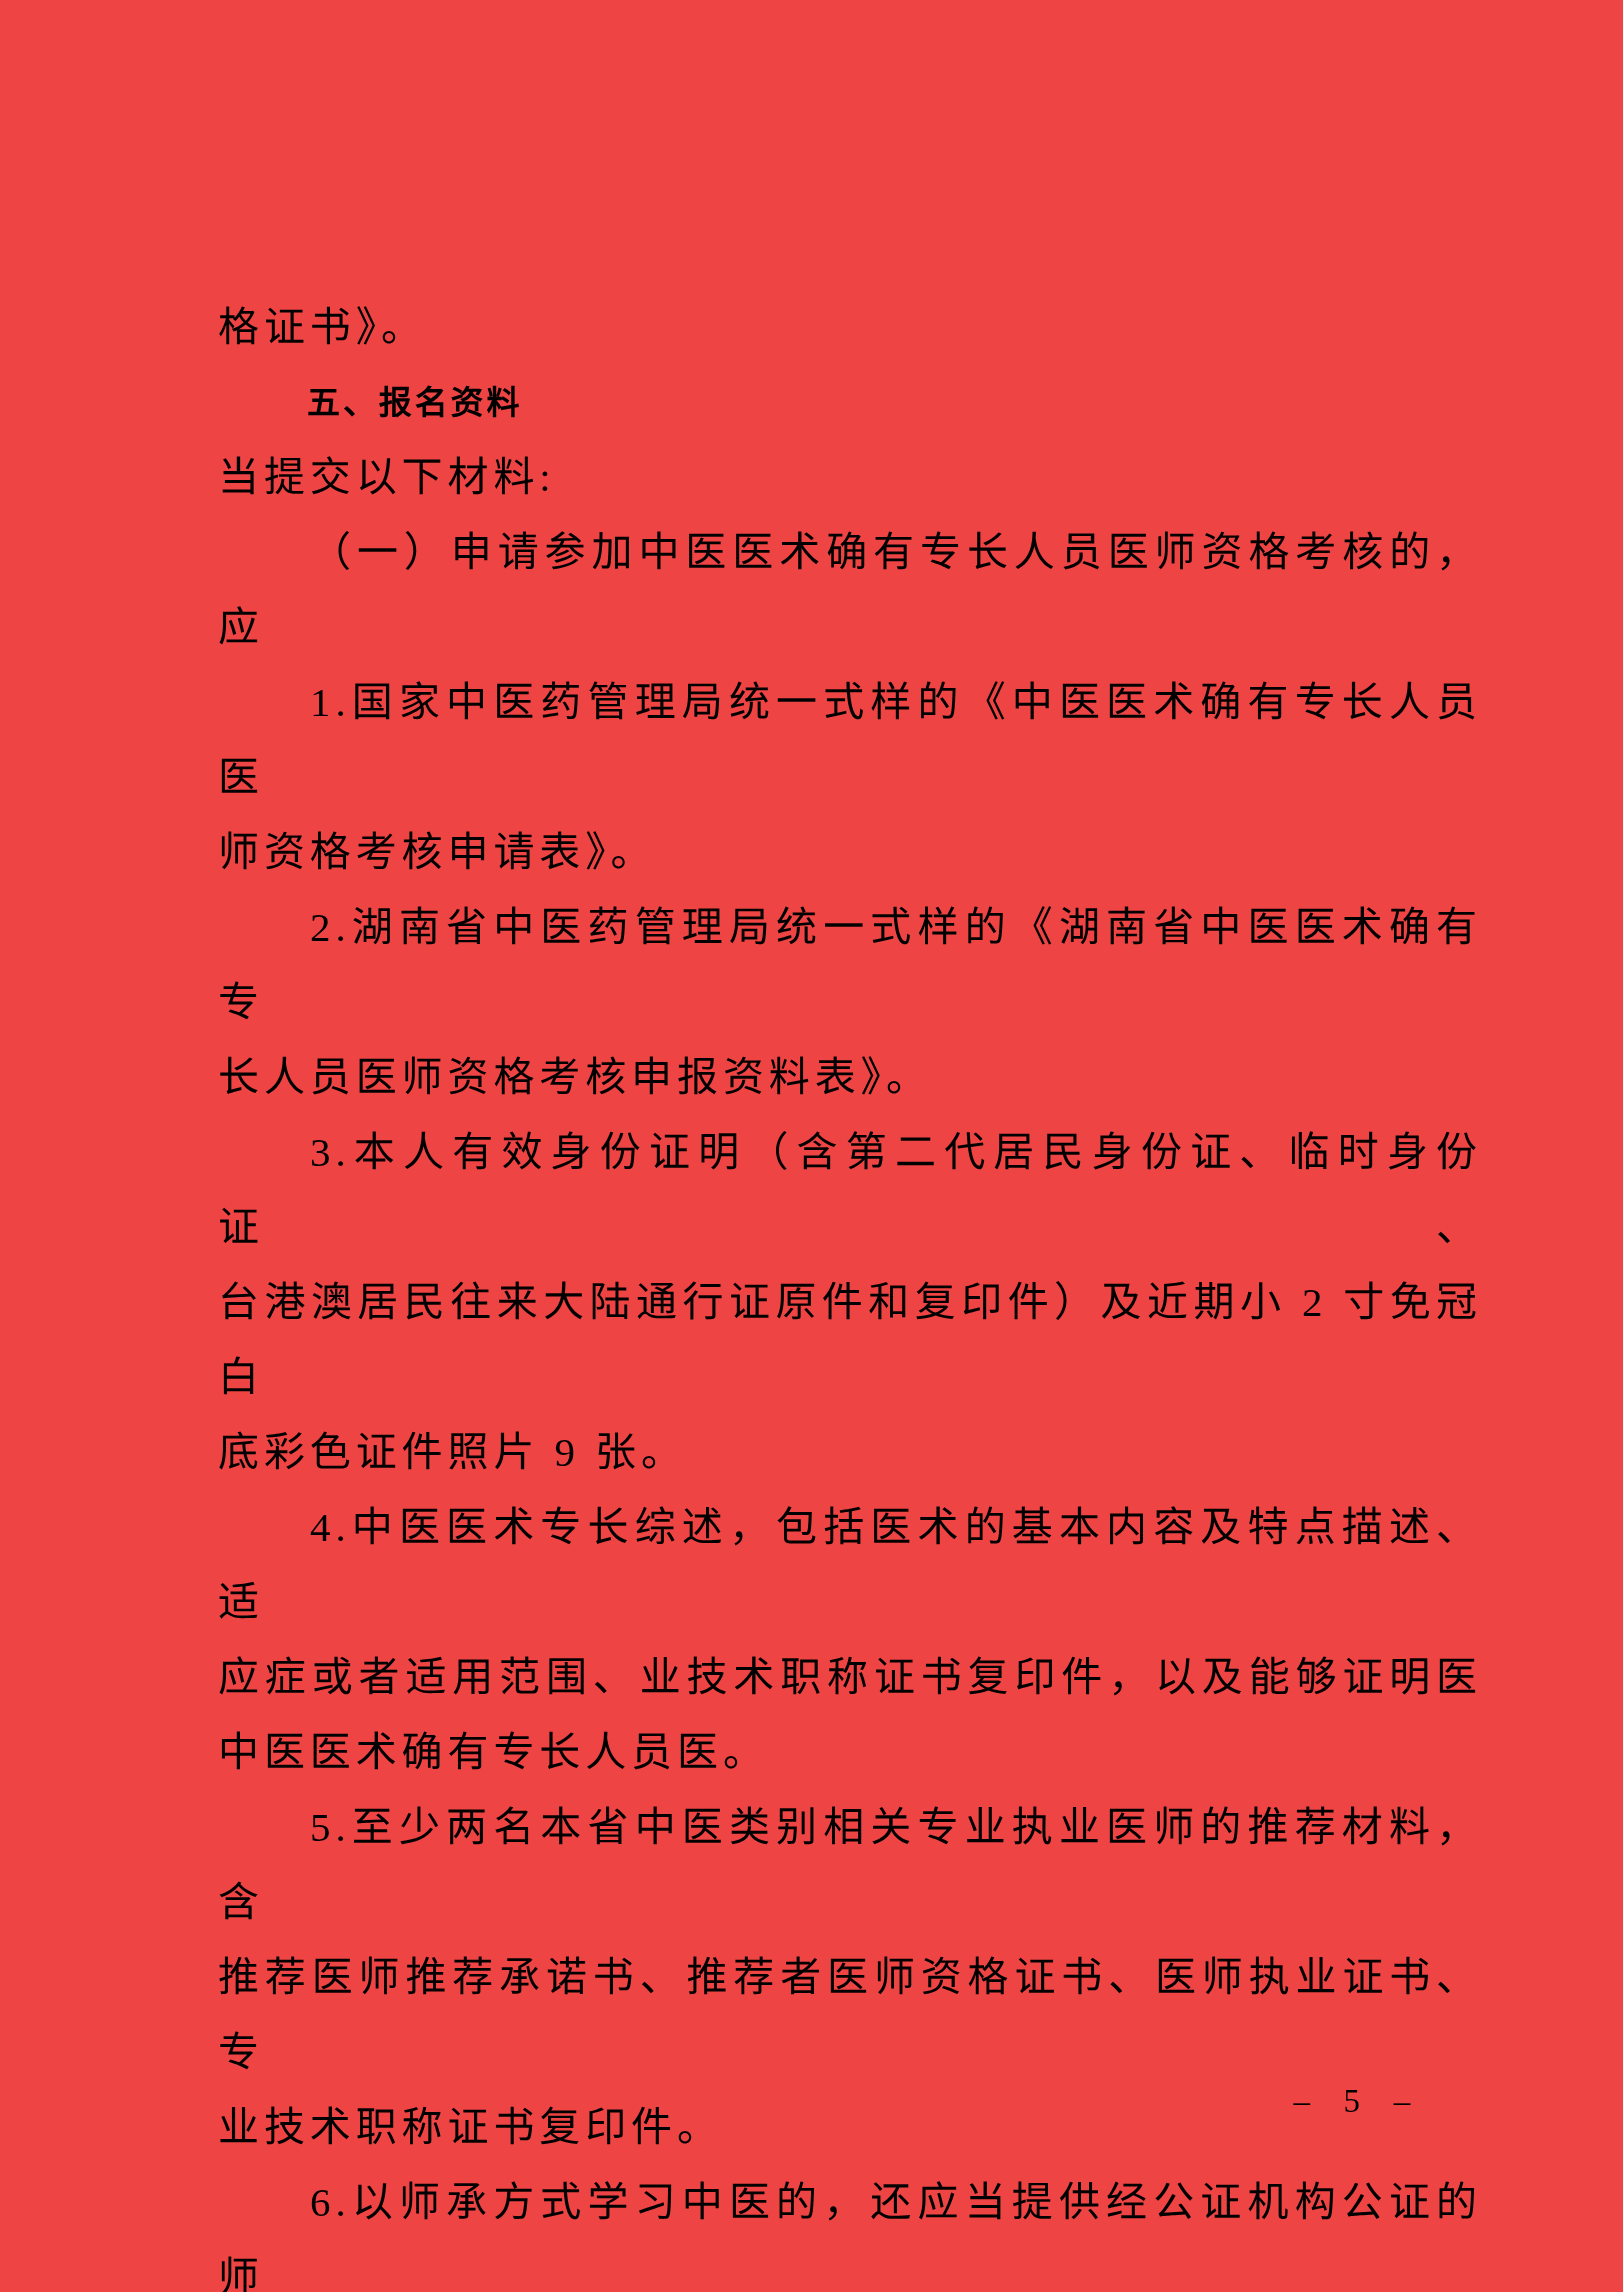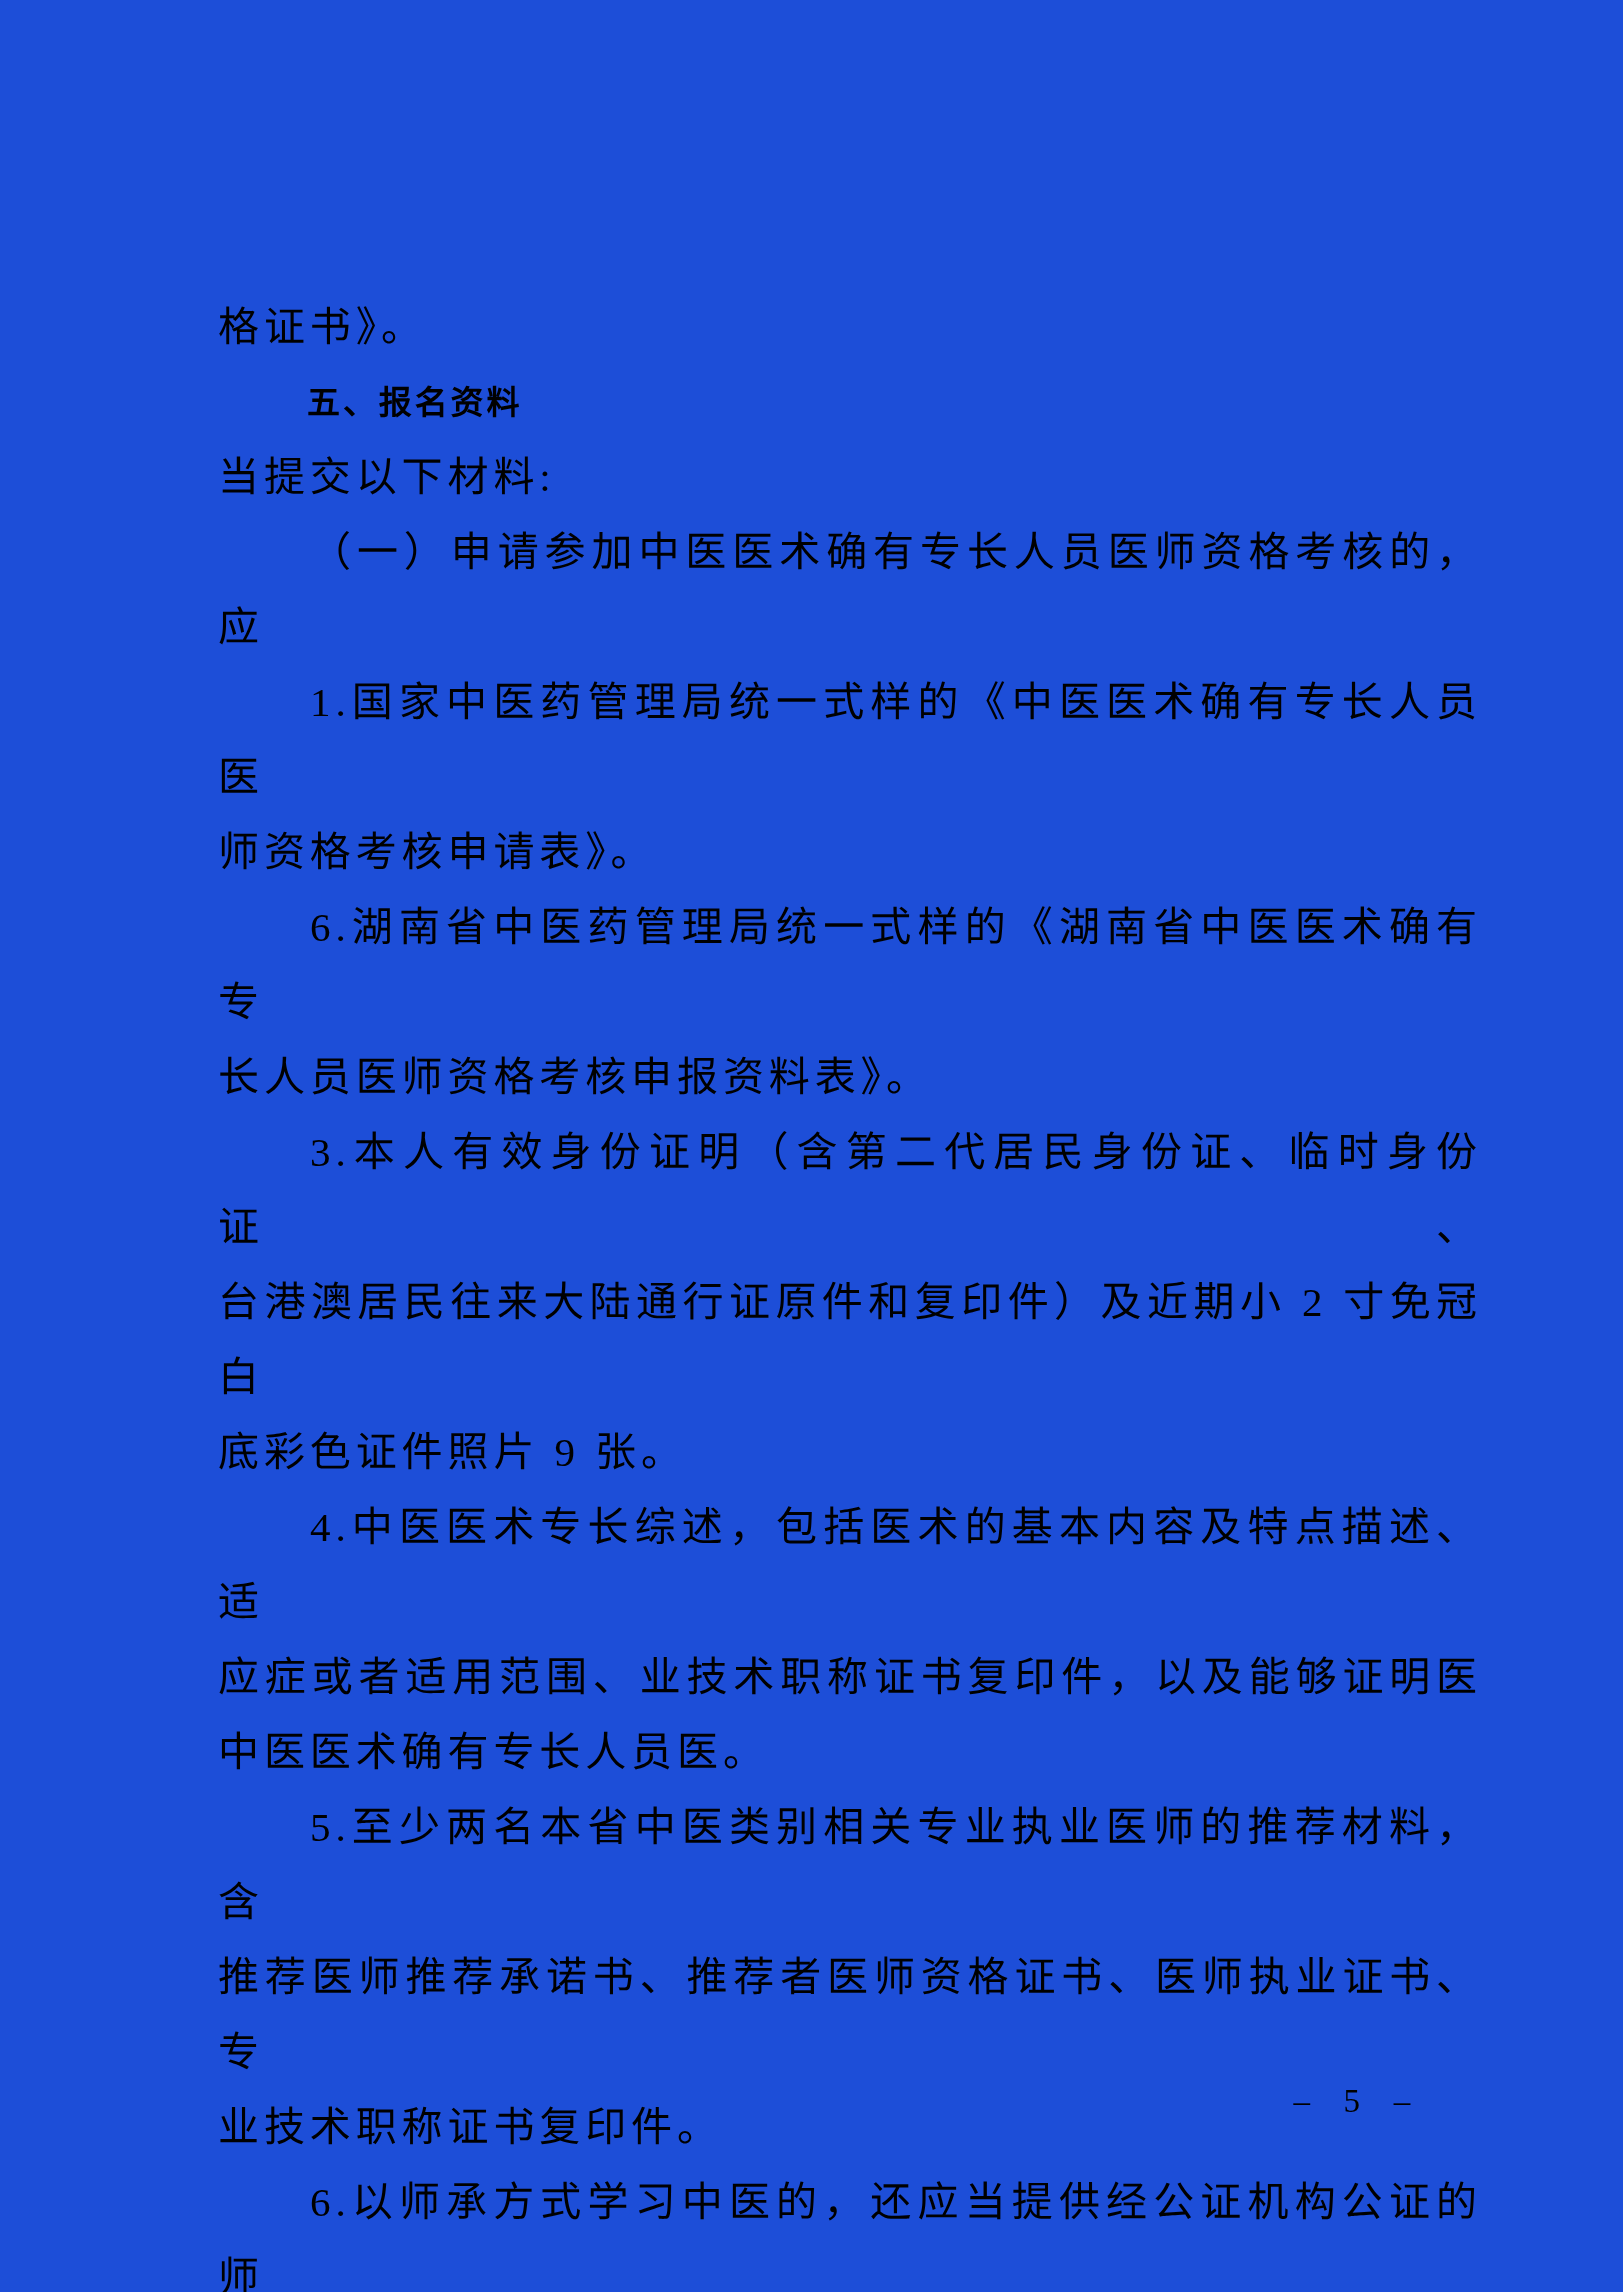--- a/index.html
+++ b/index.html
@@ -4,21 +4,21 @@
 <style>
   html, body {
     margin: 0;
     padding: 0;
     background: #ffffff;
   }
   .page {
     position: relative;
     width: 1623px;
     height: 2293px;
-    background: #1d4ed8;
+    background: #ef4444;
     color: #000000;
     overflow: hidden;
     font-family: "Liberation Serif", serif;
   }
   .text-block {
     position: absolute;
     left: 218px;
     top: 290px;
     width: 1264px;
   }
@@ -63,21 +63,21 @@
 <body>
 
 <div class="page">
   <div class="text-block">
     <div class="line">格证书》。</div>
     <div class="heading">五、报名资料</div>
     <div class="line">当提交以下材料:</div>
     <div class="line indent fill">（一）申请参加中医医术确有专长人员医师资格考核的，应</div>
     <div class="line indent fill">1.国家中医药管理局统一式样的《中医医术确有专长人员医</div>
     <div class="line">师资格考核申请表》。</div>
-    <div class="line indent fill">6.湖南省中医药管理局统一式样的《湖南省中医医术确有专</div>
+    <div class="line indent fill">2.湖南省中医药管理局统一式样的《湖南省中医医术确有专</div>
     <div class="line">长人员医师资格考核申报资料表》。</div>
     <div class="line indent fill">3.本人有效身份证明（含第二代居民身份证、临时身份证、</div>
     <div class="line fill">台港澳居民往来大陆通行证原件和复印件）及近期小 2 寸免冠白</div>
     <div class="line">底彩色证件照片 9 张。</div>
     <div class="line indent fill">4.中医医术专长综述，包括医术的基本内容及特点描述、适</div>
     <div class="line fill">应症或者适用范围、业技术职称证书复印件，以及能够证明医</div>
     <div class="line">中医医术确有专长人员医。</div>
     <div class="line indent fill">5.至少两名本省中医类别相关专业执业医师的推荐材料，含</div>
     <div class="line fill">推荐医师推荐承诺书、推荐者医师资格证书、医师执业证书、专</div>
     <div class="line">业技术职称证书复印件。</div>

